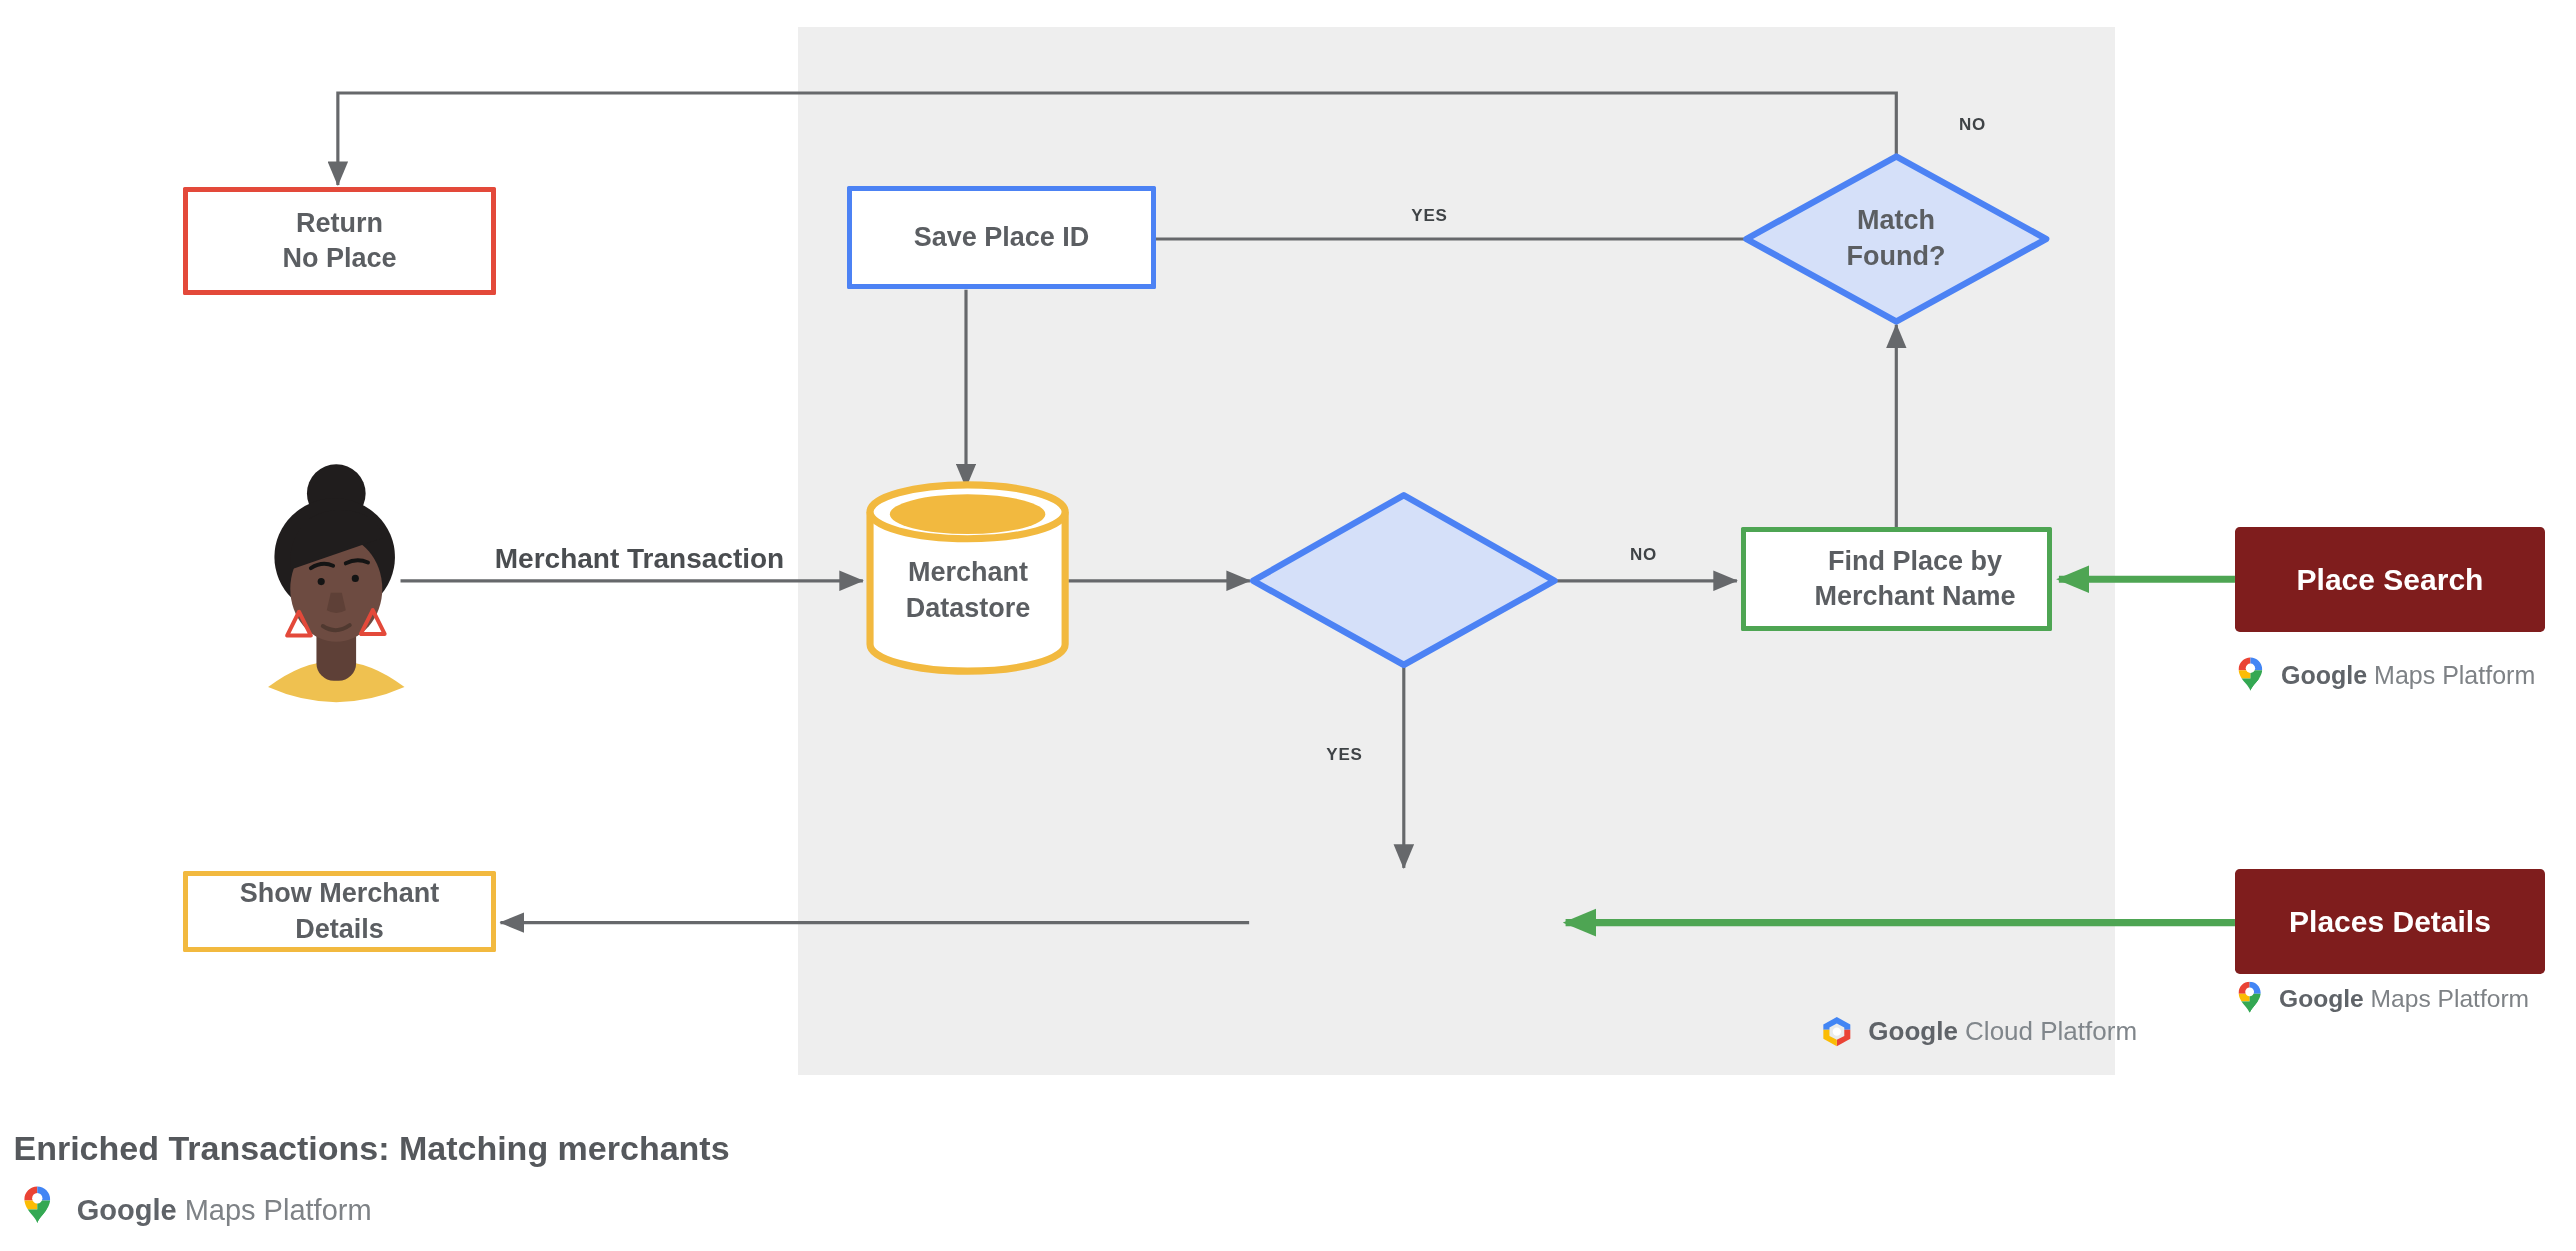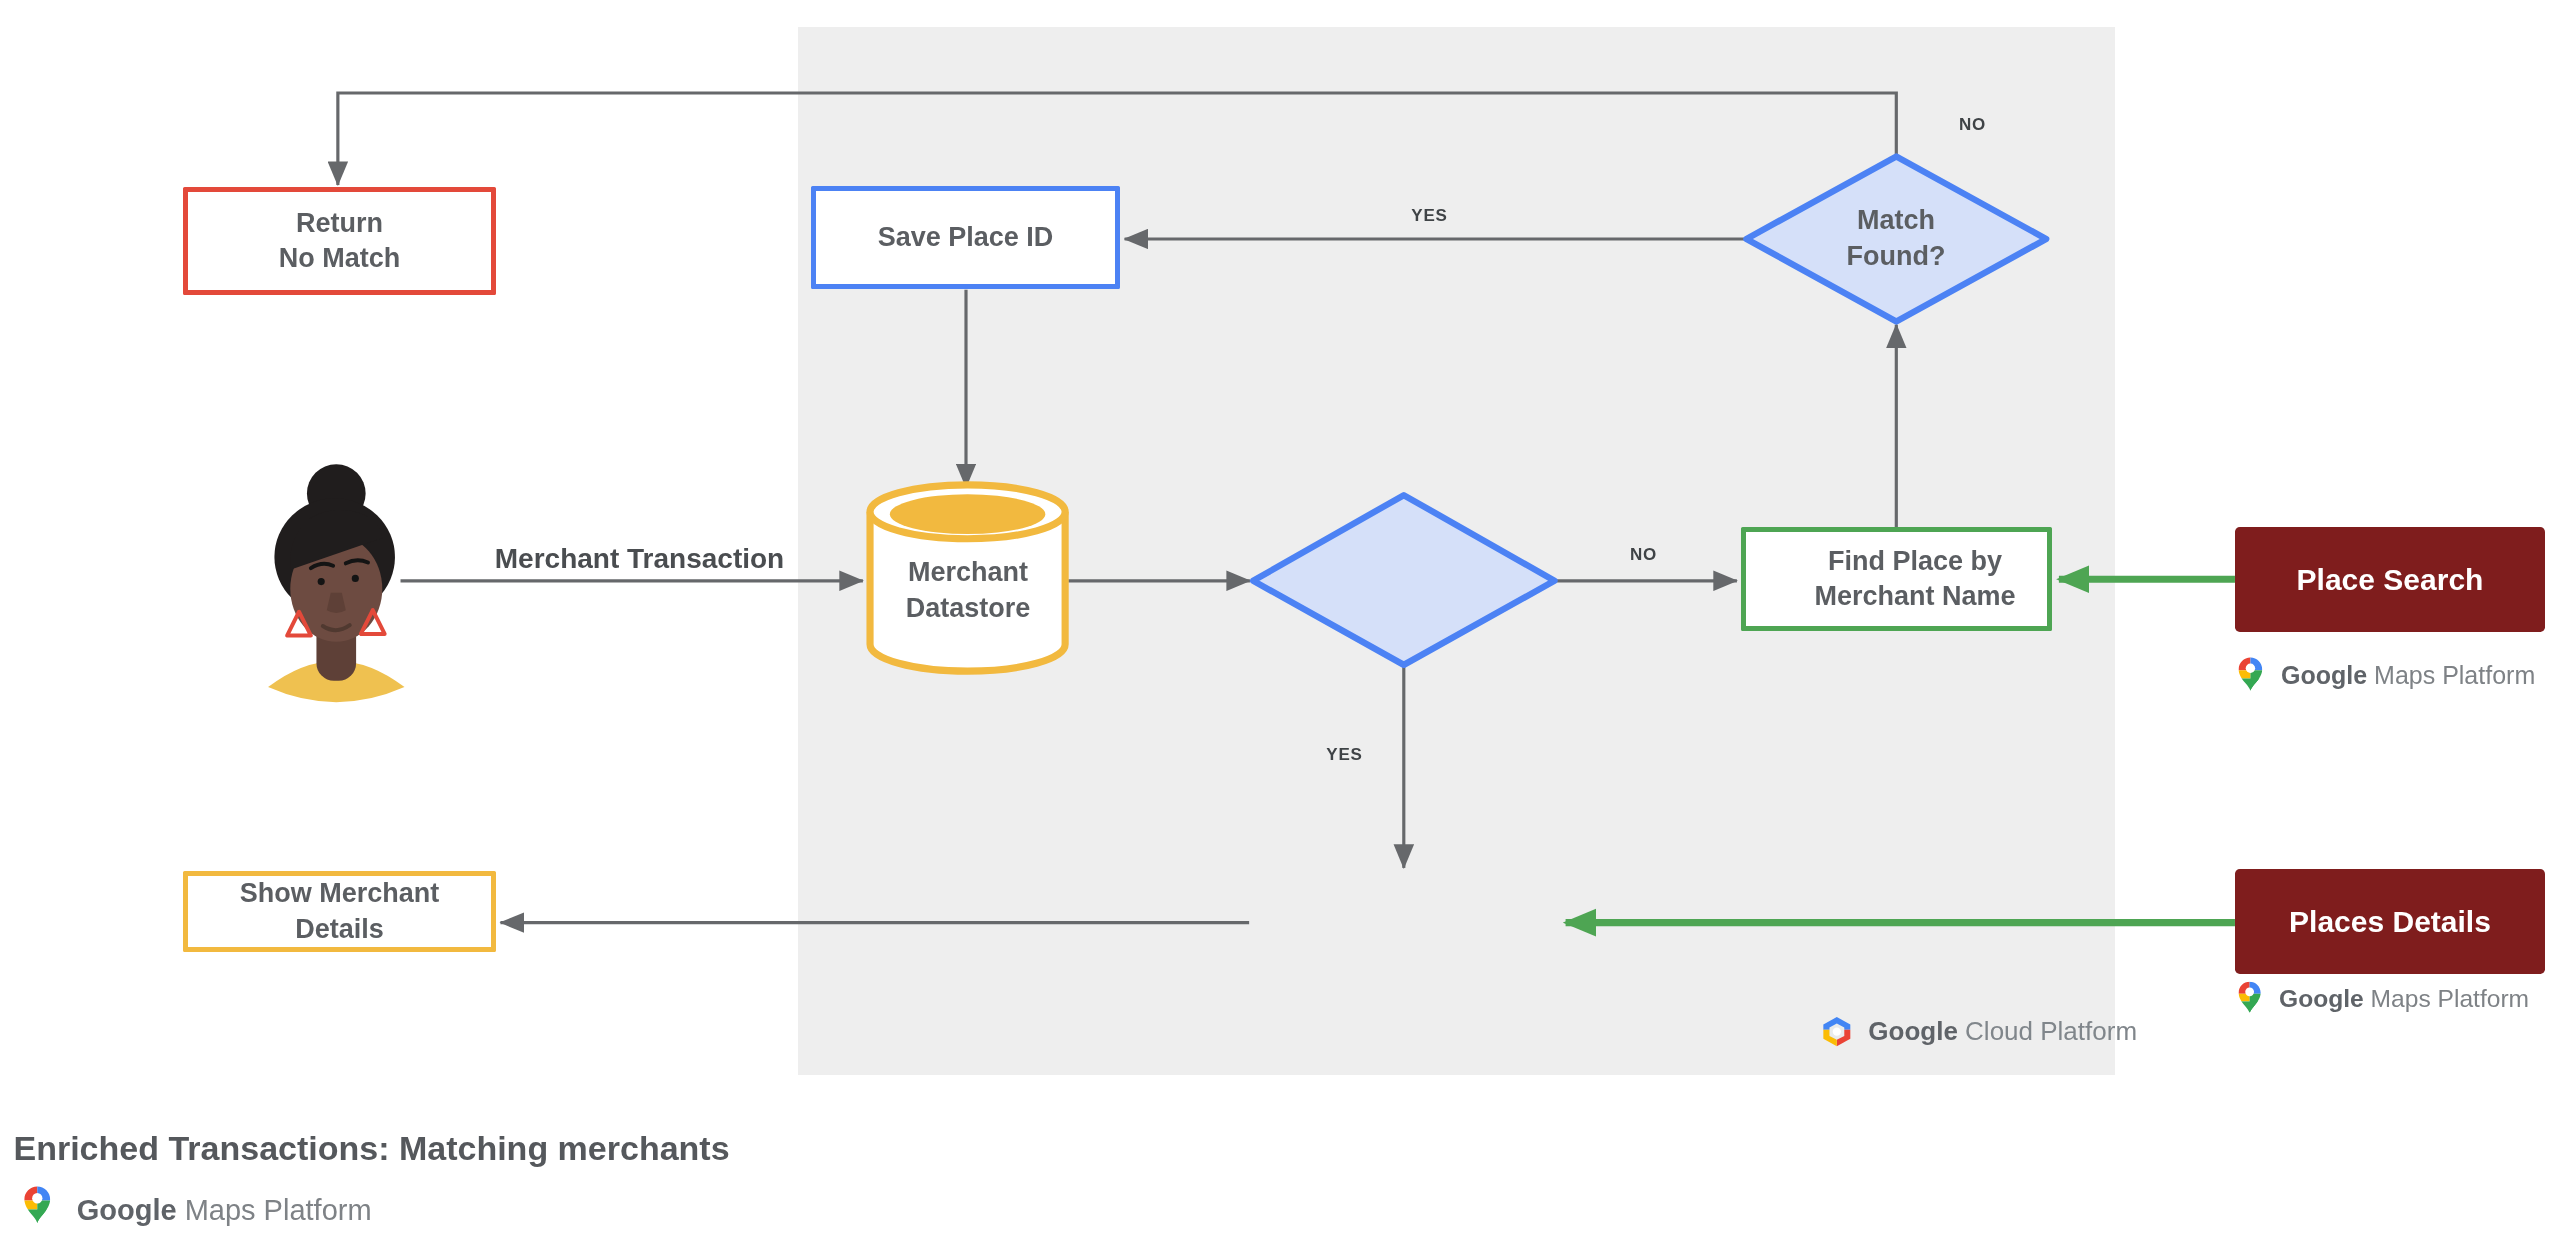--- a/index.html
+++ b/index.html
@@ -6,21 +6,21 @@
   .stage{position:relative;width:2576px;height:1252px;background:#ffffff;overflow:hidden;
          font-family:"Liberation Sans",sans-serif;}
   .panel{position:absolute;left:798px;top:27px;width:1317px;height:1048px;background:#EEEEEE;}
   svg.overlay{position:absolute;left:0;top:0;width:2576px;height:1252px;}
   .layer{position:absolute;left:0;top:0;width:2576px;height:1252px;}
 
   .rbox{position:absolute;box-sizing:border-box;background:#ffffff;border:5.6px solid #999;
         border-radius:1.6px;display:flex;align-items:center;justify-content:center;}
   .rbox .lbl{font-weight:bold;font-size:27px;line-height:1.30;color:#5B5E62;text-align:center;white-space:pre-line;}
   .b-red{border-color:#E3493A;}
-  .b-blue{border-color:#4C82F4;}
+  .b-blue{border-color:#4C82F4;margin-left:36px;}
   .b-green{border-color:#4EA553;}
   .b-yellow{border-color:#F2B93F;}
 
   .card{position:absolute;box-sizing:border-box;background:#7f1d1d;border-radius:4.8px;
         display:flex;align-items:center;justify-content:center;}
   .card .lbl{font-weight:bold;font-size:30px;color:#ffffff;text-align:center;}
 
   .float-lbl{position:absolute;display:flex;align-items:center;justify-content:center;text-align:center;
              font-weight:bold;color:#5B5E62;font-size:27px;line-height:1.30;white-space:pre-line;}
   .edge-lbl{position:absolute;display:flex;align-items:center;justify-content:center;
@@ -130,21 +130,21 @@
       <polygon points="37,16 37,27.5 20,37 20,16" fill="#EA4335"></polygon>
       <polygon points="3,16 20,16 20,37 3,27.5" fill="#FBBC04"></polygon>
       <polygon points="20,8.3 29.4,13.1 29.4,23.9 20,28.7 10.7,23.9 10.7,13.1" fill="#E9EBEC"></polygon>
       <circle cx="20" cy="18.5" r="5.2" fill="#ffffff"></circle>
     </g>
   </svg>
 
   <div class="layer">
     <div class="rbox b-red" style="left:183px;top:187px;width:313px;height:108px;">
       <div class="lbl">Return
-No Match</div>
+No Place</div>
     </div>
 
     <div class="rbox b-blue" style="left:811px;top:186px;width:309px;height:103px;">
       <div class="lbl">Save Place ID</div>
     </div>
 
     <div class="rbox b-green" style="left:1741px;top:527px;width:311px;height:104px;padding-left:37px;">
       <div class="lbl">Find Place by
 Merchant Name</div>
     </div>

